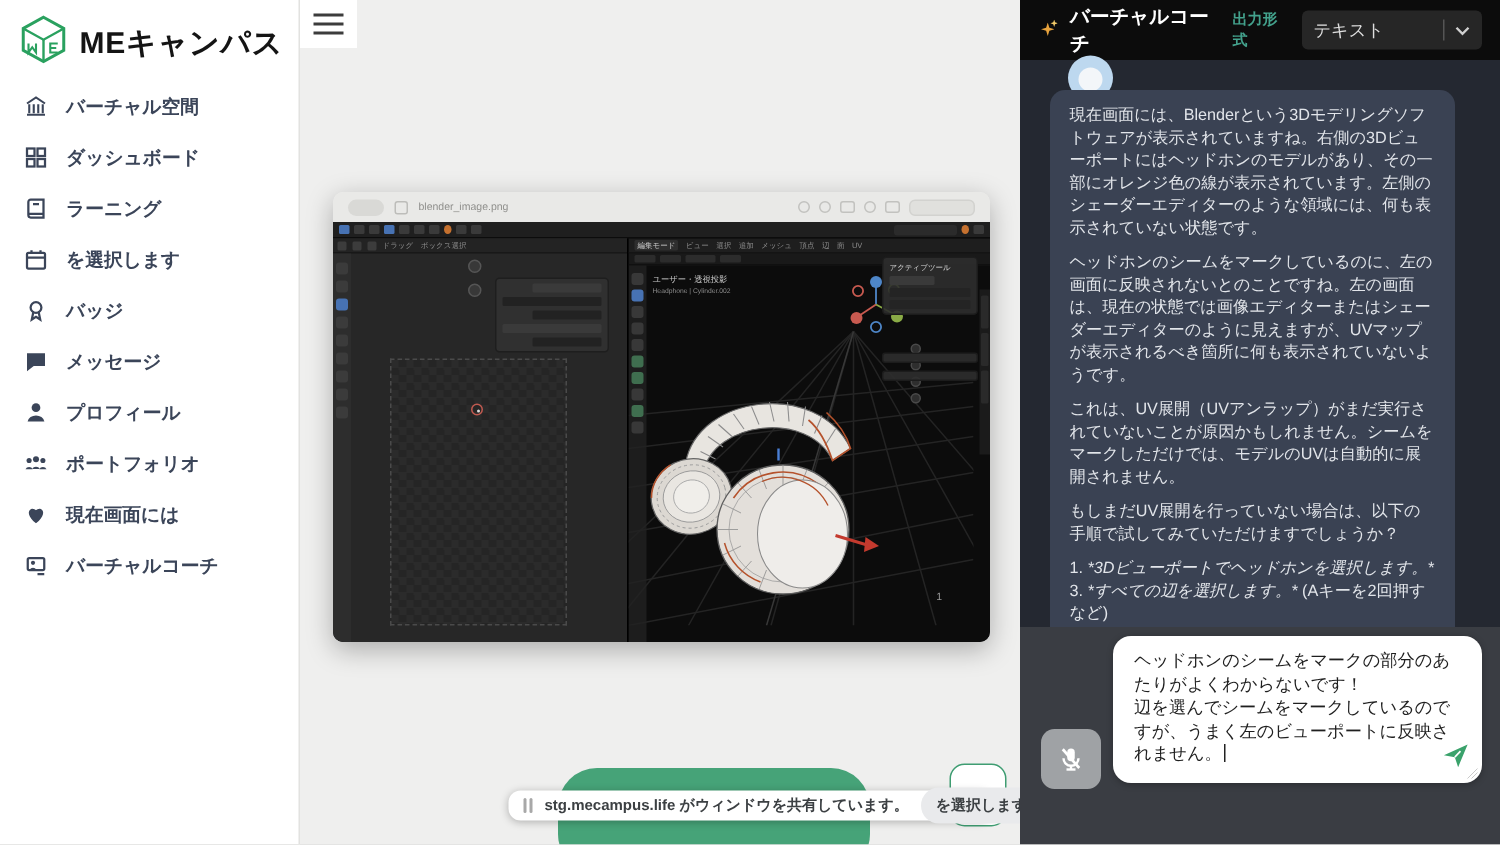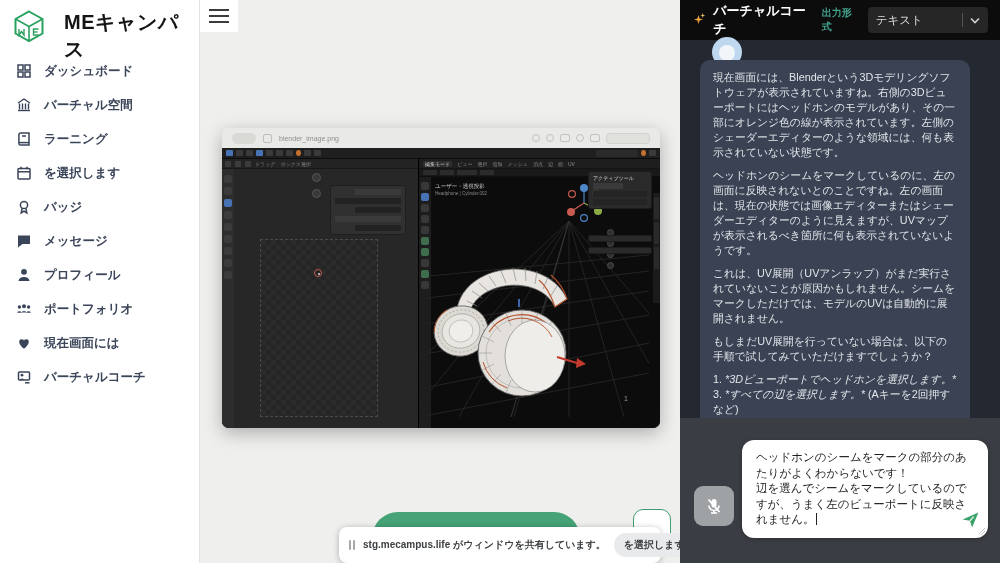--- a/index.html
+++ b/index.html
@@ -2,21 +2,21 @@
 <html><head>
 <meta charset="utf-8">
 <style>
   * { margin:0; padding:0; box-sizing:border-box; }
   html,body { background:#dcdcda; }
   body { font-family:"Liberation Sans","DejaVu Sans",sans-serif; }
   #stage { position:relative; width:1000px; height:563px; background:#efefee; overflow:hidden; }
 
   
   .sidebar { position:absolute; left:0; top:0; width:200px; height:563px; background:#ffffff; border-right:1px solid #e2e2e0; z-index:5; }
-  .logo-row { display:flex; align-items:flex-start; gap:18px; padding:9px 0 0 12px; }
+  .logo-row { display:flex; align-items:center; gap:7px; padding:9px 0 0 12px; }
   .logo-text { font-size:20px; font-weight:900; color:#141414; letter-spacing:.5px; }
   .nav { position:absolute; left:0; top:54px; width:100%; }
   .nav-item { display:flex; align-items:center; gap:12px; height:34px; padding-left:16px; cursor:pointer; }
   .nav-item .lbl { font-size:12.5px; font-weight:600; color:#3b4559; }
   .nav-item svg { flex:0 0 auto; }
 
   
   .hamburger { position:absolute; left:200px; top:0; width:38px; height:32px; background:#fff; display:flex; flex-direction:column; justify-content:center; align-items:center; gap:4px; z-index:4; }
   .hamburger i { display:block; width:20px; height:2px; background:#3c3c3c; }
 
@@ -78,21 +78,21 @@
   .vp-tabstrip { position:absolute; right:0; top:34px; width:7px; height:110px; background:#1b1b1b; z-index:2; display:flex; flex-direction:column; gap:3px; padding-top:4px; }
   .vp-tabstrip i { width:5px; height:22px; background:#2a2a2a; margin-left:1px; border-radius:1px; }
   .vp-grid { position:absolute; inset:0; z-index:1; }
   .vp-phones { position:absolute; left:8px; top:88px; z-index:2; }
   .vp-gridnum { position:absolute; right:32px; bottom:26px; font-size:7px; color:#9a9a9a; z-index:3; }
 
   
   .green-pill { position:absolute; left:372px; top:512px; width:208px; height:70px; background:#46a378; border-radius:26px; z-index:4; }
   .more-btn { position:absolute; left:633px; top:509px; width:38px; height:42px; background:#fff; border:1.5px solid #3f9d72; border-radius:10px; z-index:5; display:flex; align-items:center; justify-content:center; gap:5px; }
   .more-btn i { width:3px; height:3px; background:#6a6a6a; border-radius:50%; }
-  .share-bar { position:absolute; left:339px; top:527px; width:322px; height:36px; background:#fff; border-radius:8px; box-shadow:0 1px 6px rgba(0,0,0,.28); z-index:6; display:flex; align-items:center; gap:8px; padding:0 10px; }
+  .share-bar { position:absolute; left:339px; top:527px; width:322px; height:20px; background:#fff; border-radius:8px; box-shadow:0 1px 6px rgba(0,0,0,.28); z-index:6; display:flex; align-items:center; gap:8px; padding:0 10px; }
   .drag-dots { display:flex; gap:2px; }
   .drag-dots i { width:2px; height:10px; background:#a8a8a8; border-radius:1px; }
   .share-msg { font-size:10px; color:#3c4043; font-weight:600; white-space:nowrap; }
   .stop-btn { font-size:10px; color:#3c4043; font-weight:600; background:#e9eaec; border:none; border-radius:13px; padding:5px 10px; white-space:nowrap; cursor:pointer; }
   .hide-link { font-size:10px; color:#4a7fd6; font-weight:600; text-decoration:none; white-space:nowrap; cursor:pointer; }
 
   
   .coach { position:absolute; left:680px; top:0; width:320px; height:563px; background:#242831; z-index:7; }
   .coach-header { position:absolute; left:0; top:0; width:100%; height:40px; background:#0c0c0c; display:flex; align-items:center; gap:8px; padding:0 12px; z-index:5; }
   .sparkle { position:relative; width:14px; height:14px; }
@@ -109,21 +109,21 @@
   .avatar::after { content:""; position:absolute; left:7px; top:8px; width:16px; height:16px; background:#f3f6f9; border-radius:50%; }
 
   .msg-bubble { position:absolute; left:700px; top:60px; width:270px; background:#3a4253; border-radius:10px; padding:10px 13px; color:#e2e5ea; font-size:10.8px; line-height:15px; z-index:1; }
   .msg-p { margin-bottom:8px; }
   .msg-steps { margin-top:2px; }
   .step-line em { font-style:italic; }
   .msg-closing { margin-top:8px; }
 
   .coach-footer { position:absolute; left:680px; top:418px; width:320px; height:145px; background:#3a3d43; z-index:2; }
   .mic-btn { position:absolute; left:694px; top:486px; width:40px; height:40px; background:#9fa2a5; border:none; border-radius:9px; z-index:3; display:flex; align-items:center; justify-content:center; cursor:pointer; }
-  .input-box { position:absolute; left:742px; top:440px; width:246px; background:#ffffff; border-radius:12px; padding:10px 14px; font-size:11.5px; line-height:15.5px; color:#1f1f1f; z-index:3; box-shadow:0 1px 4px rgba(0,0,0,.25); }
+  .input-box { position:absolute; left:742px; top:424px; width:246px; background:#ffffff; border-radius:12px; padding:10px 14px; font-size:11.5px; line-height:15.5px; color:#1f1f1f; z-index:3; box-shadow:0 1px 4px rgba(0,0,0,.25); }
   .caret { display:inline-block; width:1px; height:12px; background:#222; vertical-align:-2px; margin-left:1px; }
   .send-btn { position:absolute; right:8px; bottom:6px; background:none; border:none; cursor:pointer; }
   .resize-corner { position:absolute; right:3px; bottom:3px; width:7px; height:7px;
     background:linear-gradient(135deg,transparent 0 50%,#c9c9c9 50% 55%,transparent 55% 70%,#c9c9c9 70% 75%,transparent 75%); }
   .end-row { position:absolute; left:680px; top:533px; width:320px; display:flex; align-items:center; justify-content:center; gap:7px; z-index:4; }
   .end-label { font-size:11.5px; color:#f1f1f1; font-weight:600; }
   .pause-btn { width:18px; height:18px; border-radius:50%; background:#fff; border:none; display:flex; align-items:center; justify-content:center; gap:2px; cursor:pointer; }
   .pause-btn i { width:2px; height:7px; background:#2c2c2c; border-radius:1px; }
 </style>
 </head>
@@ -140,38 +140,38 @@
           <line x1="17" y1="17.5" x2="17" y2="32" stroke-width="1.6"></line>
           <polyline points="7,20 7,26 9.5,22.5 12,26 12,20" stroke-width="1.4"></polyline>
           <polyline points="26.5,20 21.5,20 21.5,26 26.5,26" stroke-width="1.4"></polyline>
           <line x1="21.5" y1="23" x2="25.5" y2="23" stroke-width="1.4"></line>
         </svg>
       </span>
       <span class="logo-text">MEキャンパス</span>
     </div>
     <div class="nav">
       <div class="nav-item">
-        <svg width="16" height="16" viewBox="0 0 16 16" fill="none" stroke="#3b4559" stroke-width="1.5">
-            <rect x="2" y="2" width="5" height="5"></rect>
-            <rect x="9" y="2" width="5" height="5"></rect>
-            <rect x="2" y="9" width="5" height="5"></rect>
-            <rect x="9" y="9" width="5" height="5"></rect>
-          </svg>
-        <span class="lbl">ダッシュボード</span>
-      </div>
-      <div class="nav-item">
         <svg width="16" height="16" viewBox="0 0 16 16" fill="none" stroke="#3b4559" stroke-width="1.4">
             <path d="M2 6 L8 2 L14 6"></path>
             <line x1="3.5" y1="6.5" x2="3.5" y2="12.5"></line>
             <line x1="6.5" y1="6.5" x2="6.5" y2="12.5"></line>
             <line x1="9.5" y1="6.5" x2="9.5" y2="12.5"></line>
             <line x1="12.5" y1="6.5" x2="12.5" y2="12.5"></line>
             <line x1="2" y1="13.5" x2="14" y2="13.5"></line>
           </svg>
         <span class="lbl">バーチャル空間</span>
+      </div>
+      <div class="nav-item">
+        <svg width="16" height="16" viewBox="0 0 16 16" fill="none" stroke="#3b4559" stroke-width="1.5">
+            <rect x="2" y="2" width="5" height="5"></rect>
+            <rect x="9" y="2" width="5" height="5"></rect>
+            <rect x="2" y="9" width="5" height="5"></rect>
+            <rect x="9" y="9" width="5" height="5"></rect>
+          </svg>
+        <span class="lbl">ダッシュボード</span>
       </div>
       <div class="nav-item">
         <svg width="16" height="16" viewBox="0 0 16 16" fill="none" stroke="#3b4559" stroke-width="1.5">
             <path d="M4.5 2 H13 V14 H4.5 A1.6 1.6 0 0 1 2.9 12.4 V3.6 A1.6 1.6 0 0 1 4.5 2 Z"></path>
             <line x1="3" y1="11.6" x2="13" y2="11.6"></line>
             <line x1="6" y1="5" x2="10" y2="5"></line>
           </svg>
         <span class="lbl">ラーニング</span>
       </div>
       <div class="nav-item">

